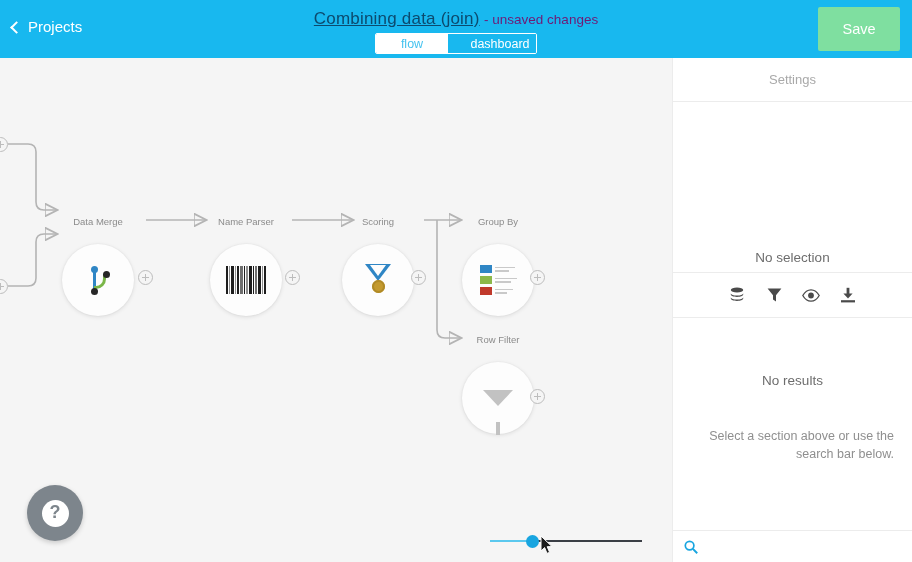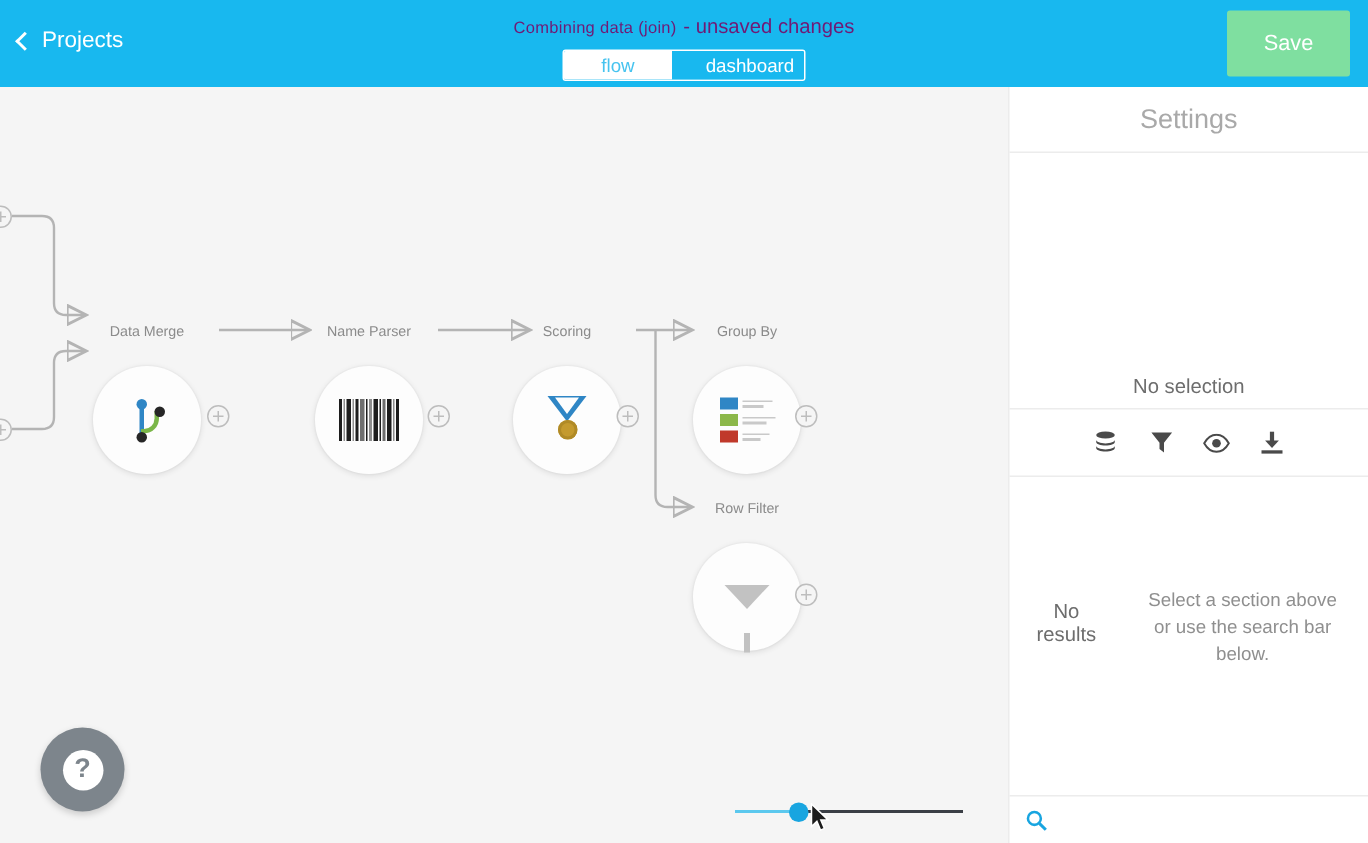--- a/index.html
+++ b/index.html
@@ -25,21 +25,21 @@
     color: #ffffff; font-size: 15px; cursor: pointer;
     user-select: none;
   }
   .chev { display: block; width: 9px; height: 9px;
     border-left: 2px solid #fff; border-bottom: 2px solid #fff;
     transform: rotate(45deg); margin-top: 1px; }
   .title-wrap {
     position: absolute; left: 0; top: 9px; width: 912px;
     text-align: center; white-space: nowrap;
   }
-  .title-main { color: #701a75; font-size: 11px; letter-spacing: .2px; }
+  .title-main { color: #0c4a6e; font-size: 17px; letter-spacing: .2px; text-decoration: underline; }
   .title-sub { color: #701a75; font-size: 13.5px; }
   .toggle {
     position: absolute; left: 50%; transform: translateX(-50%);
     top: 33px;
     display: flex; width: 162px; height: 21px;
     border: 1px solid #ffffff; border-radius: 2px; overflow: hidden;
     background: #18b8ef;
   }
   .toggle div {
     flex: 1; display: flex; align-items: center; justify-content: center;
@@ -160,37 +160,37 @@
   .cursor { position: absolute; left: 540px; top: 477px; width: 14px; height: 20px; pointer-events:none; }
 
   
   .sidebar {
     position: absolute; top: 58px; left: 672px;
     width: 240px; height: 504px;
     background: #ffffff; border-left: 1px solid #ececec;
   }
   .sb-title {
     height: 44px; display:flex; align-items:center; justify-content:center;
-    font-size: 18px; color: #a9a9a9; border-bottom: 1px solid #ececec;
+    font-size: 13px; color: #a9a9a9; border-bottom: 1px solid #ececec;
     user-select:none;
   }
   .sb-empty {
     height: 170px; display:flex; flex-direction:column;
     align-items:center; justify-content:flex-end; text-align:center; padding: 0 22px;
   }
   .sb-empty .hd { font-size: 13.5px; color: #6d6d6d; margin-bottom: 7px; }
   .sb-empty .bd { font-size: 12.5px; color: #8f8f8f; line-height: 1.45; }
   .icon-row {
     height: 46px; display:flex; align-items:center; justify-content:space-around;
     padding: 0 46px; border-top: 1px solid #ececec; border-bottom: 1px solid #ececec;
   }
   .icon-row .ibtn { cursor:pointer; display:flex; align-items:center; justify-content:center; width:22px; height:22px; }
   .sb-results {
-    height: 200px; display:flex; flex-direction:row;
-    align-items:center; justify-content:center; text-align:center; padding: 0 18px; gap: 32px;
+    height: 200px; display:flex; flex-direction:column;
+    align-items:center; justify-content:center; text-align:right; padding: 0 18px; gap: 32px;
   }
   .sb-results .hd { font-size: 13.5px; color: #6d6d6d; margin-bottom: 7px; }
   .sb-results .bd { font-size: 12.5px; color: #8f8f8f; line-height: 1.45; }
   .search-bar {
     position:absolute; bottom:0; left:0; width:240px; height:32px;
     border-top: 1px solid #ececec; display:flex; align-items:center; padding-left: 11px;
   }
   .search-bar input {
     border:none; outline:none; flex:1; font-size:12.5px; color:#6d6d6d;
     background:transparent; margin-left:7px;

